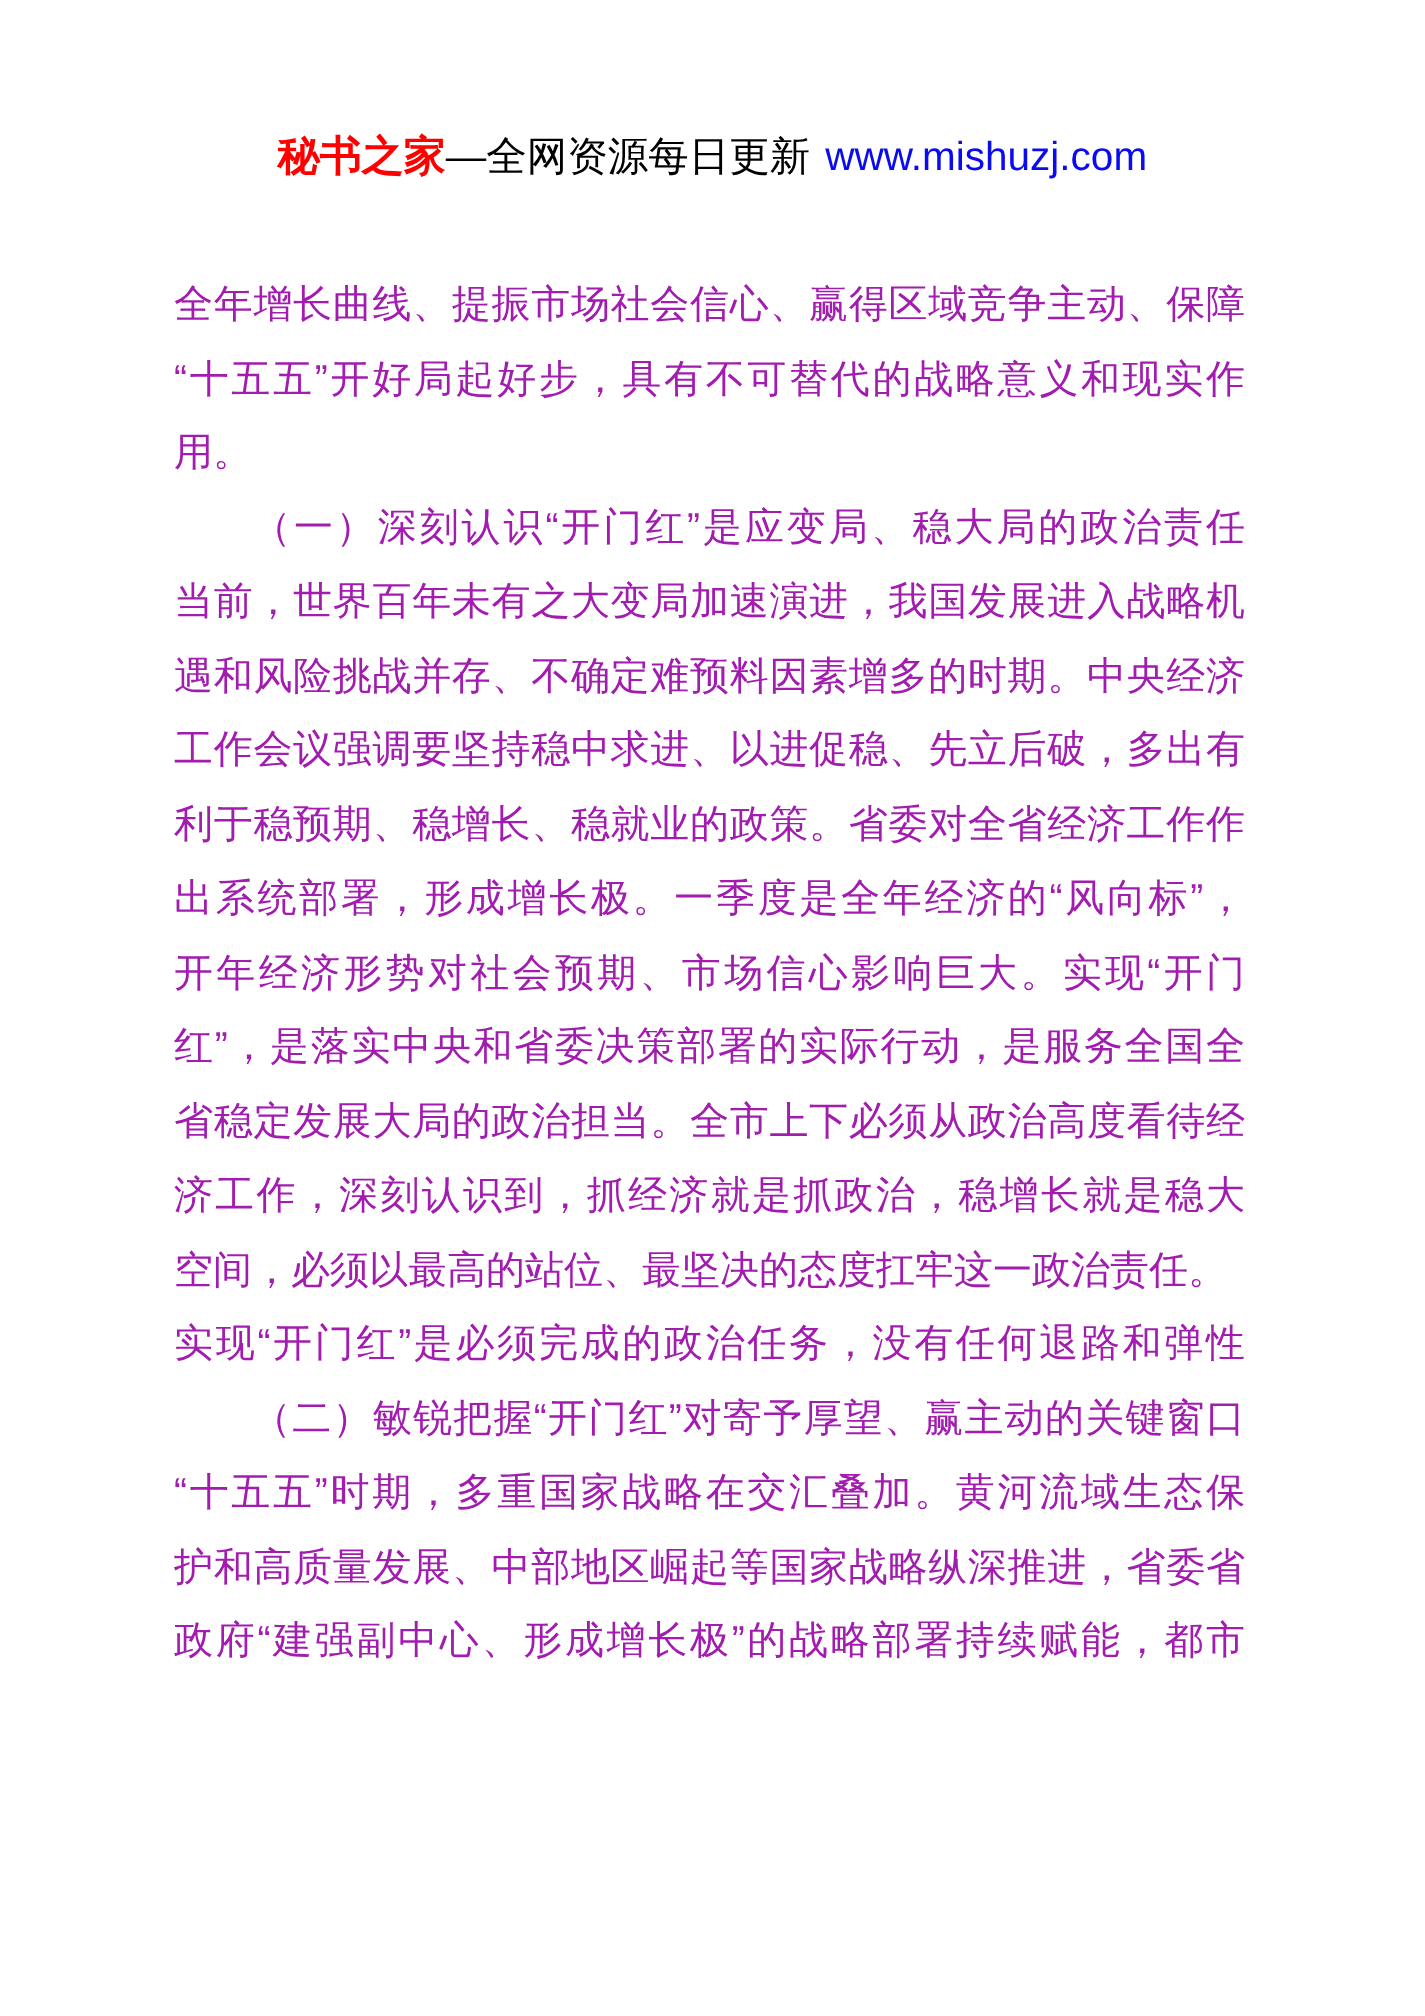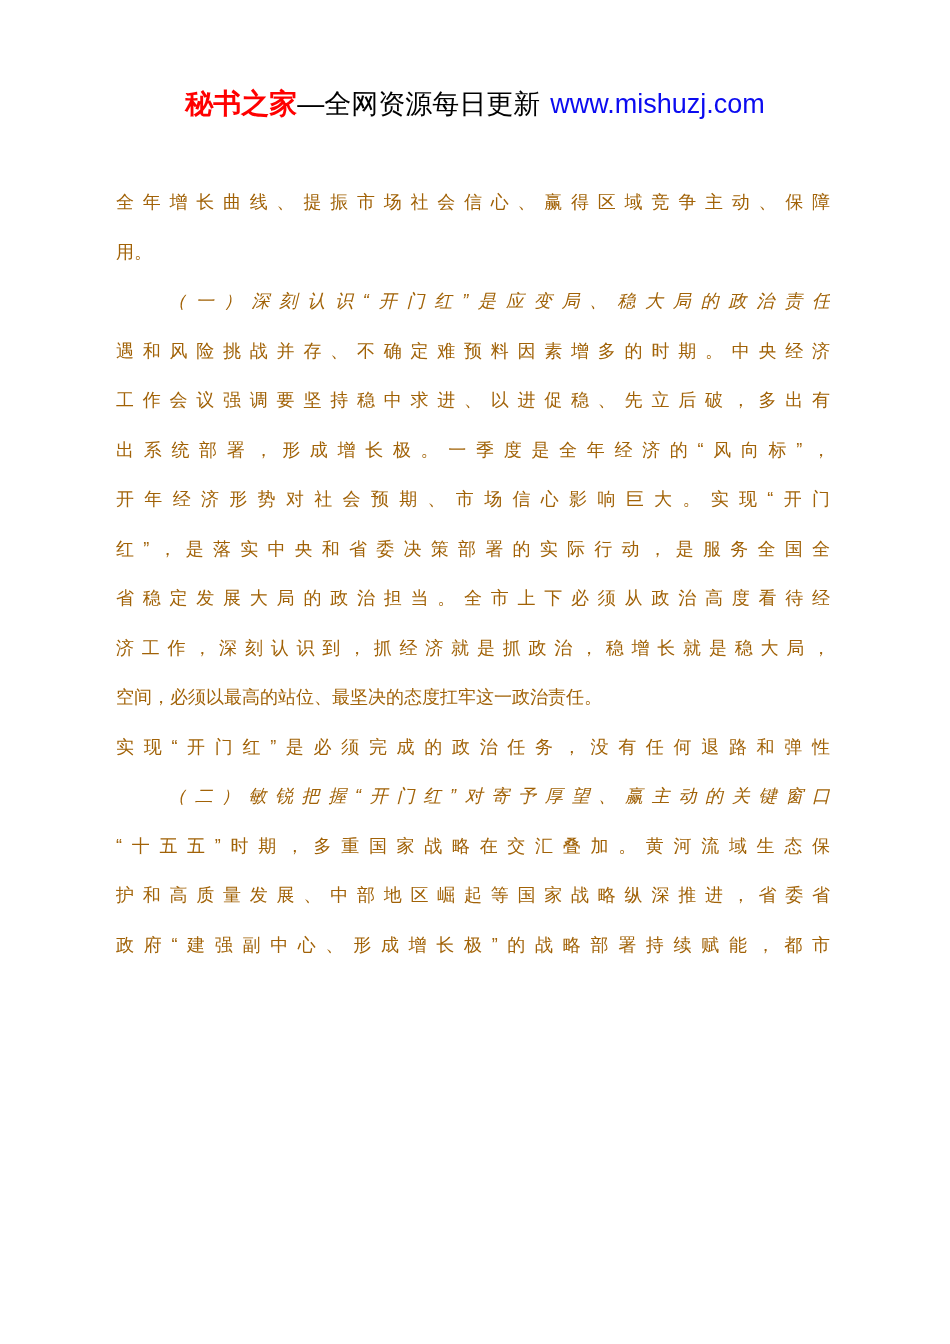--- a/index.html
+++ b/index.html
@@ -29,55 +29,57 @@
     font-weight: 400;
   }
   .site-url {
     margin-left: 10px;
   }
   .doc-body {
     position: absolute;
     left: 116px;
     top: 178px;
     width: 714px;
-    font-size: 18px;
+    font-size: 26px;
     line-height: 49.5px;
-    color: #a16207;
+    color: #a21caf;
     letter-spacing: 0;
   }
   .line {
     text-align: justify;
     text-align-last: justify;
     text-justify: inter-character;
     height: 49.5px;
     overflow: hidden;
   }
   .line.heading {
     text-indent: 52px;
-    font-style: italic;
   }
   .line.body-end {
     text-align-last: left;
   }
 </style>
 </head>
 <body>
 
 <div class="page">
 
   <div class="doc-header">
     <span class="site-name" style="color: rgb(255, 0, 0);">秘书之家</span><span class="tagline" style="color: rgb(0, 0, 0);">—全网资源每日更新</span><span class="site-url" style="color: rgb(11, 11, 240);">www.mishuzj.com</span>
   </div>
 
   <div class="doc-body">
       <div class="line body">全年增长曲线、提振市场社会信心、赢得区域竞争主动、保障</div>
+      <div class="line body">“十五五”开好局起好步，具有不可替代的战略意义和现实作</div>
       <div class="line body-end">用。</div>
       <div class="line heading">（一）深刻认识“开门红”是应变局、稳大局的政治责任</div>
+      <div class="line body">当前，世界百年未有之大变局加速演进，我国发展进入战略机</div>
       <div class="line body">遇和风险挑战并存、不确定难预料因素增多的时期。中央经济</div>
       <div class="line body">工作会议强调要坚持稳中求进、以进促稳、先立后破，多出有</div>
+      <div class="line body">利于稳预期、稳增长、稳就业的政策。省委对全省经济工作作</div>
       <div class="line body">出系统部署，形成增长极。一季度是全年经济的“风向标”，</div>
       <div class="line body">开年经济形势对社会预期、市场信心影响巨大。实现“开门</div>
       <div class="line body">红”，是落实中央和省委决策部署的实际行动，是服务全国全</div>
       <div class="line body">省稳定发展大局的政治担当。全市上下必须从政治高度看待经</div>
       <div class="line body">济工作，深刻认识到，抓经济就是抓政治，稳增长就是稳大局，</div>
       <div class="line body-end">空间，必须以最高的站位、最坚决的态度扛牢这一政治责任。</div>
       <div class="line body">实现“开门红”是必须完成的政治任务，没有任何退路和弹性</div>
       <div class="line heading">（二）敏锐把握“开门红”对寄予厚望、赢主动的关键窗口</div>
       <div class="line body">“十五五”时期，多重国家战略在交汇叠加。黄河流域生态保</div>
       <div class="line body">护和高质量发展、中部地区崛起等国家战略纵深推进，省委省</div>

